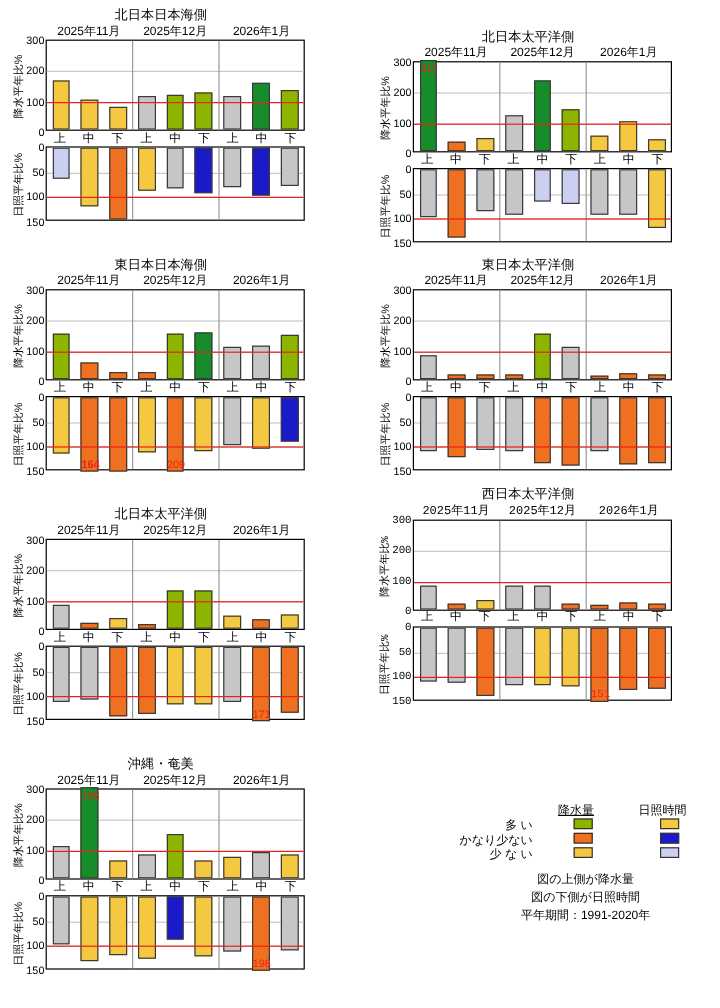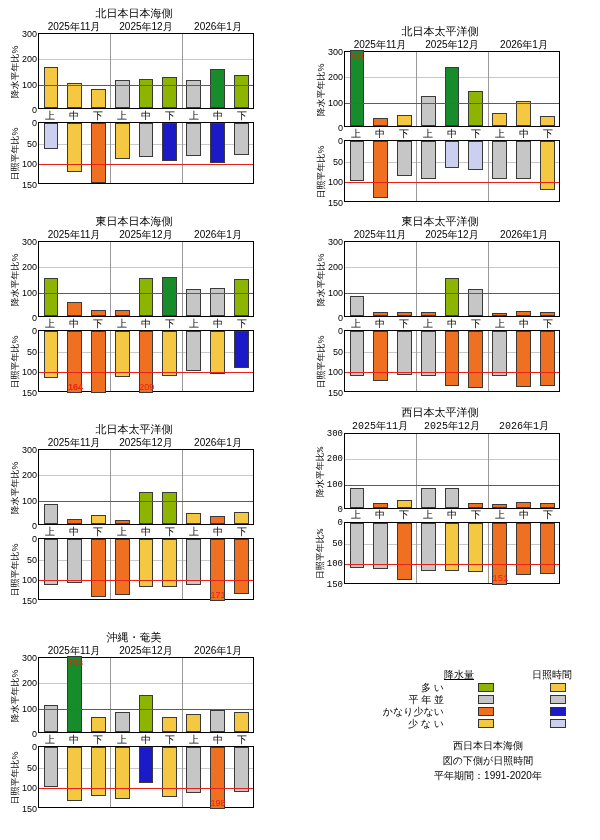--- a/index.html
+++ b/index.html
@@ -778,43 +778,38 @@
           <div class="slot">
             <div class="bar down" style="height: 45.4667px; background: rgb(198, 198, 198);"></div>
           </div>
         </div>
       </div>
     </div>
   </div>
 
 <div class="legend" id="legend" style="left:382px;top:668px;width:212px;">
   <div class="legend-head" style="margin-left:62px;">
-    <span style="width:72px;text-decoration:underline;">降水量</span>
+    <span style="width:72px;text-align:center;text-decoration:underline;">降水量</span>
     <span style="width:72px;text-align:center;">日照時間</span>
   </div>
   <div id="legend-rows">
       <div class="legend-row">
         <span class="lbl">多  い</span>
         <span style="width: 72px; text-align: center;"><span class="sw" style="background: rgb(141, 181, 0);"></span></span>
         <span style="width: 72px; text-align: center;"><span class="sw" style="background: rgb(245, 200, 66);"></span></span>
       </div>
       <div class="legend-row">
-        <span class="lbl">平 年 並</span>
-        <span style="width: 72px; text-align: center;"><span class="sw" style="background: rgb(198, 198, 198);"></span></span>
-        <span style="width: 72px; text-align: center;"><span class="sw" style="background: rgb(198, 198, 198);"></span></span>
-      </div>
-      <div class="legend-row">
         <span class="lbl">かなり少ない</span>
         <span style="width: 72px; text-align: center;"><span class="sw" style="background: rgb(239, 112, 32);"></span></span>
         <span style="width: 72px; text-align: center;"><span class="sw" style="background: rgb(26, 26, 200);"></span></span>
       </div>
       <div class="legend-row">
         <span class="lbl">少 な い</span>
         <span style="width: 72px; text-align: center;"><span class="sw" style="background: rgb(245, 200, 66);"></span></span>
         <span style="width: 72px; text-align: center;"><span class="sw" style="background: rgb(204, 208, 240);"></span></span>
       </div>
     </div>
   <div id="legend-notes" style="margin-top:8px;">
-      <div class="footnote">西日本日本海側</div>
+      <div class="footnote">図の上側が降水量</div>
       <div class="footnote">図の下側が日照時間</div>
       <div class="footnote">平年期間：1991-2020年</div>
     </div>
 </div>
 
 </body></html>

